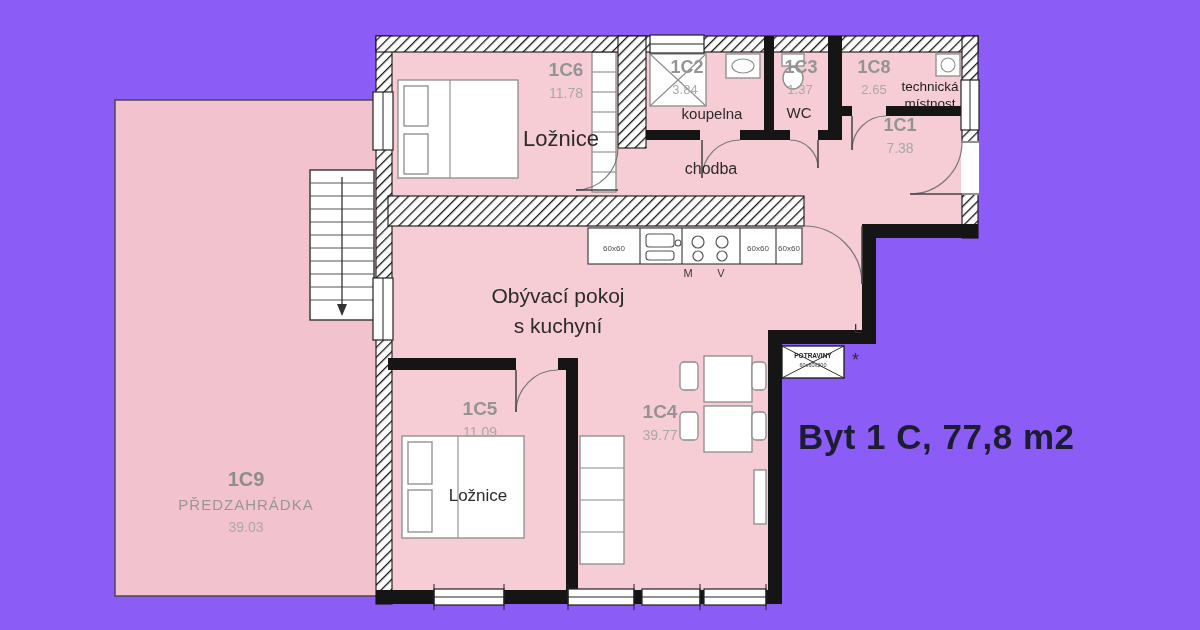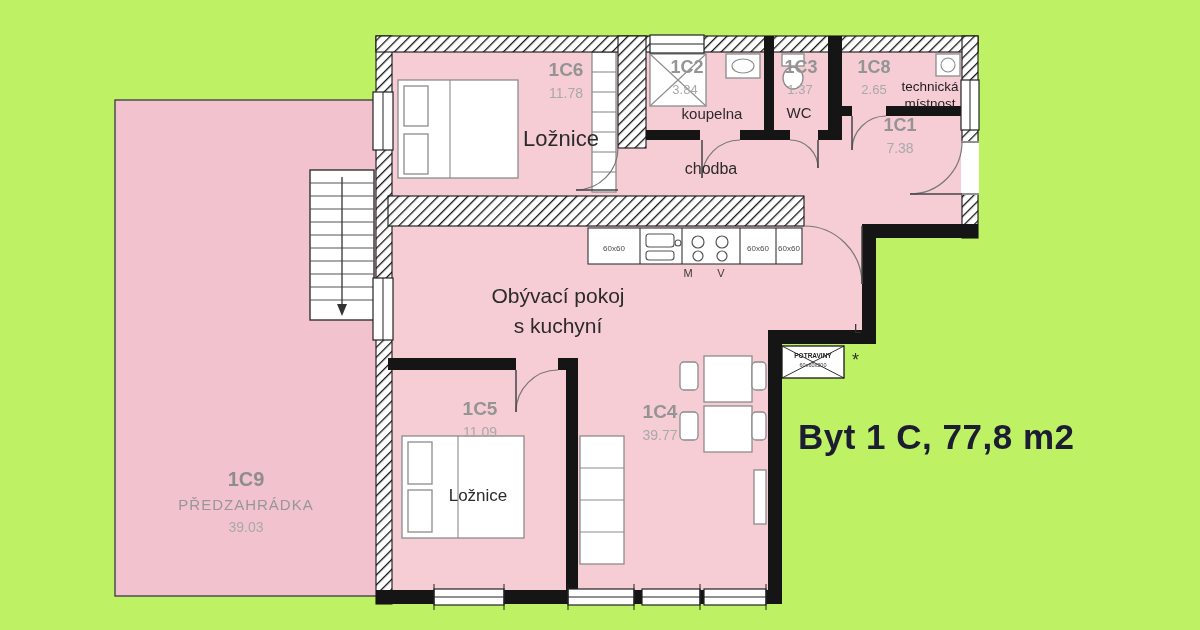--- a/index.html
+++ b/index.html
@@ -1,16 +1,16 @@
 <!DOCTYPE html>
 <html><head>
 <meta charset="utf-8">
 <style>
   html,body{margin:0;padding:0;background:#ffffff;}
-  .canvas{position:relative;width:1200px;height:630px;background:#bef264;overflow:hidden;}
+  .canvas{position:relative;width:1200px;height:630px;background:#8b5cf6;overflow:hidden;}
   svg{display:block;}
   svg text{font-family:"Liberation Sans","DejaVu Sans",sans-serif;}
   .rid{font-weight:700;fill:#949494;font-size:19px;text-anchor:middle;}
   .rid-sm{font-size:18px;}
   .rid-lg{font-size:20px;fill:#8d8d8d;}
   .rarea{fill:#a9a9a9;font-size:14px;text-anchor:middle;}
   .rarea-sm{font-size:13px;}
   .rname{fill:#2b2b2b;text-anchor:middle;}
   .tech{fill:#1e1e1e;font-size:13.5px;text-anchor:middle;}
   .klabel{fill:#4a4a4a;font-size:8px;text-anchor:middle;}

